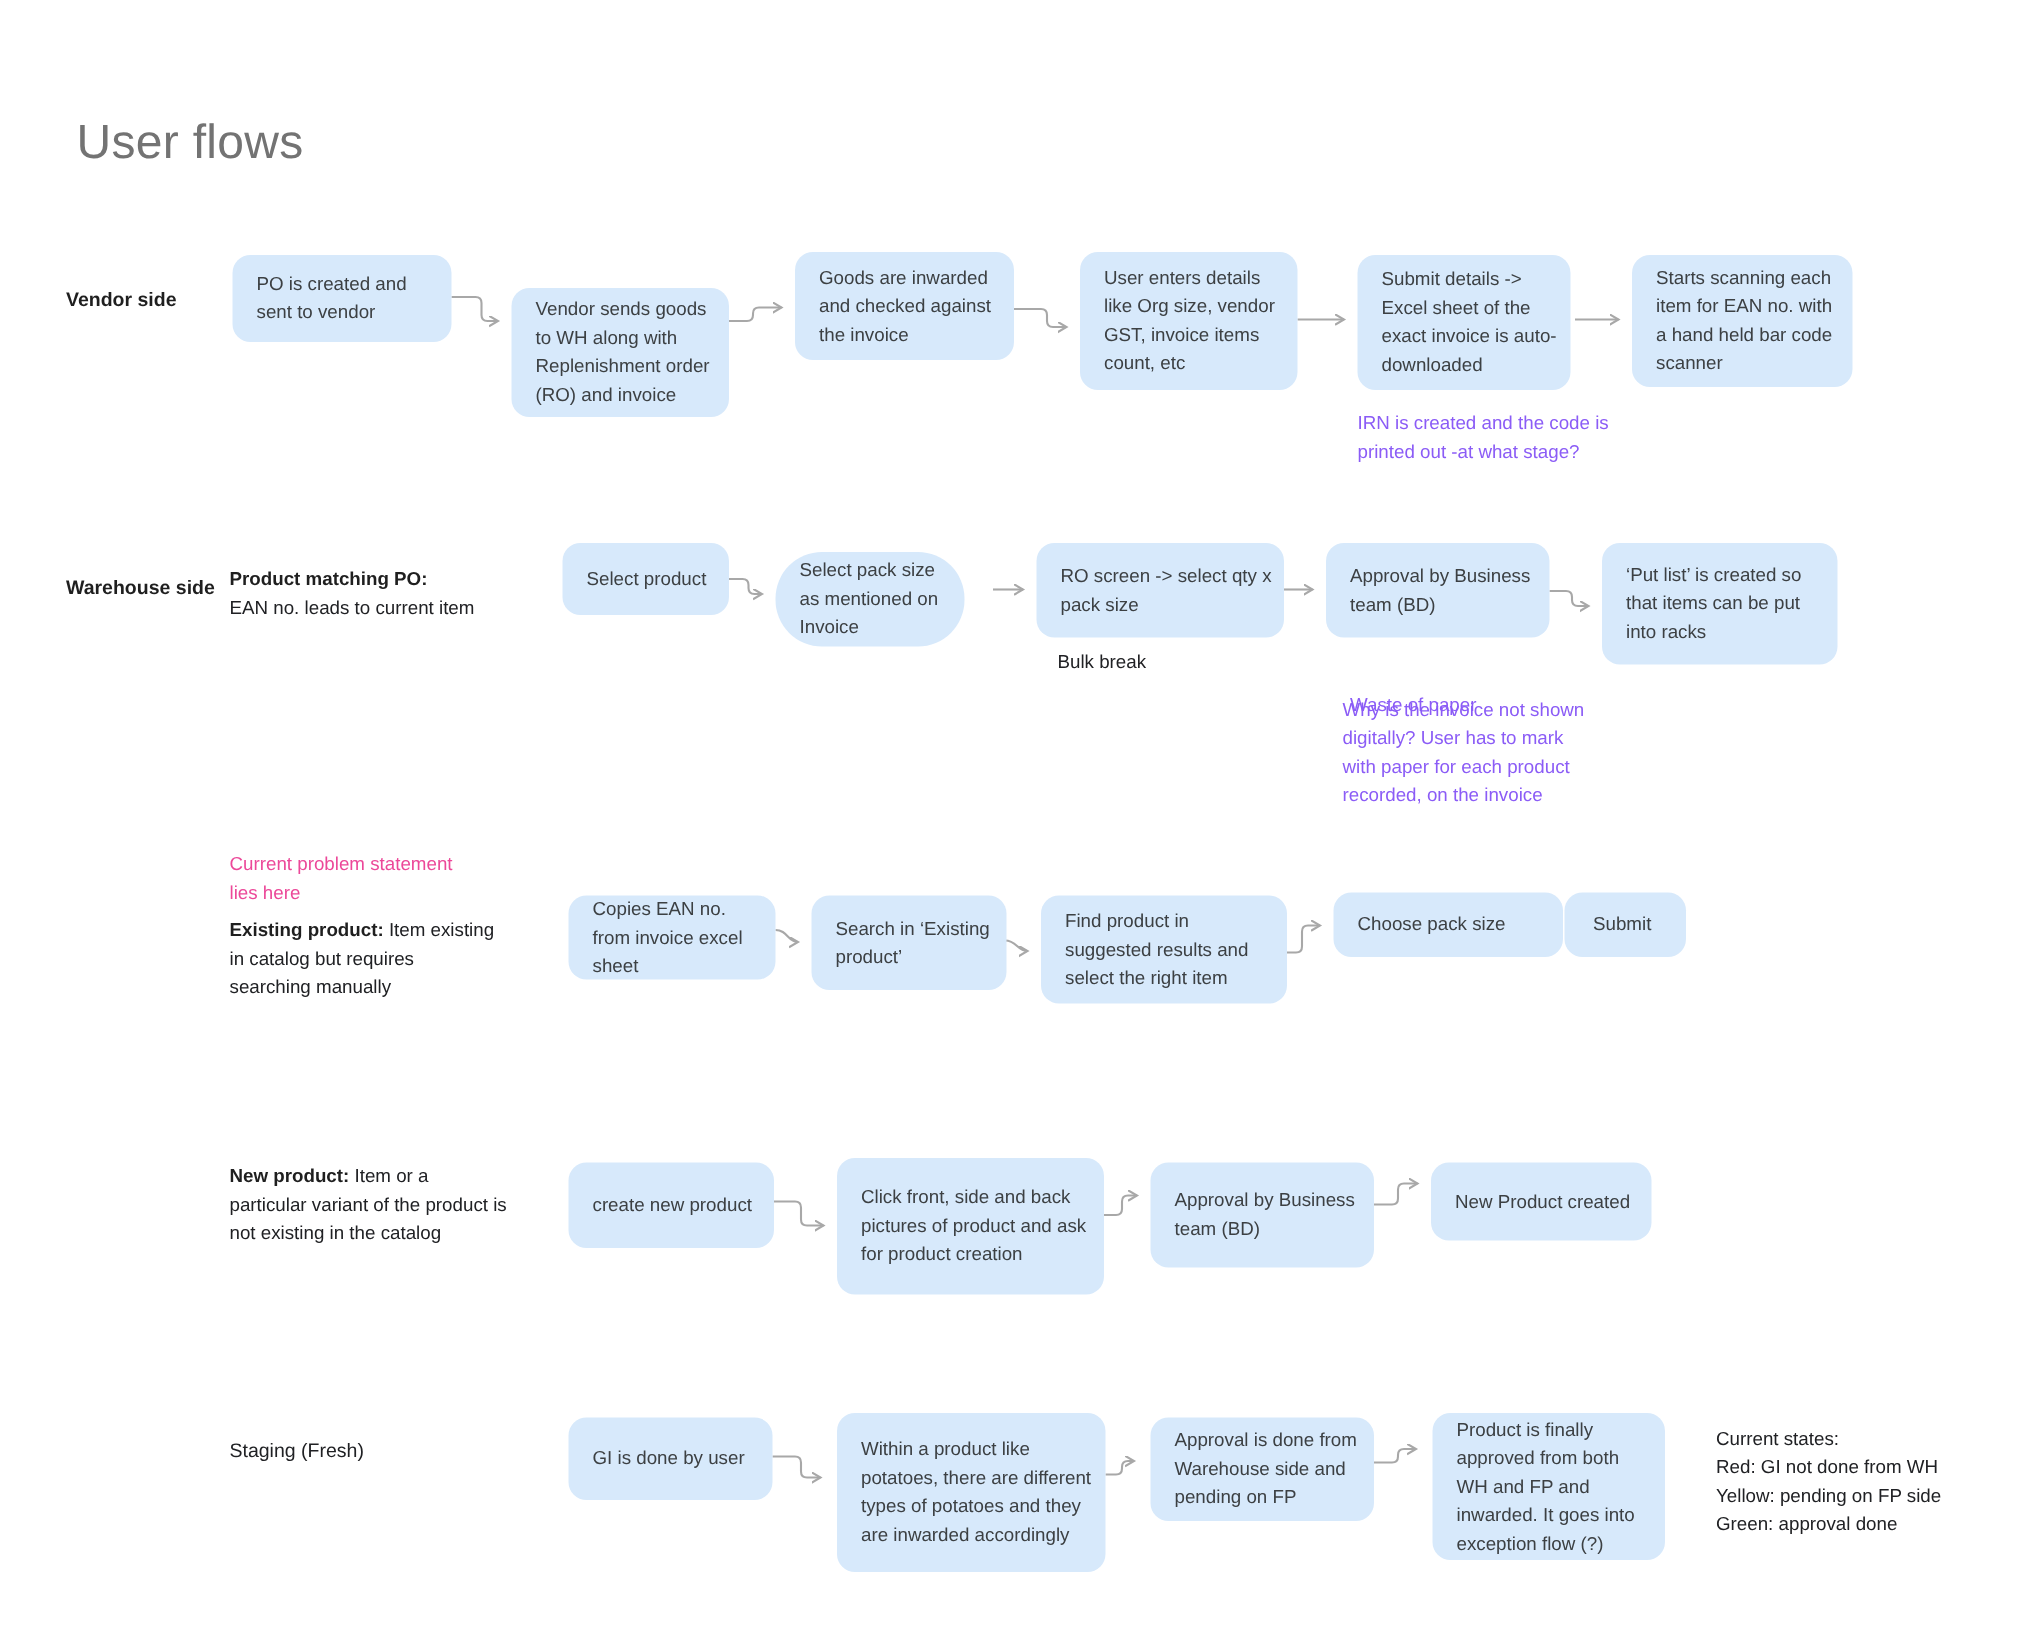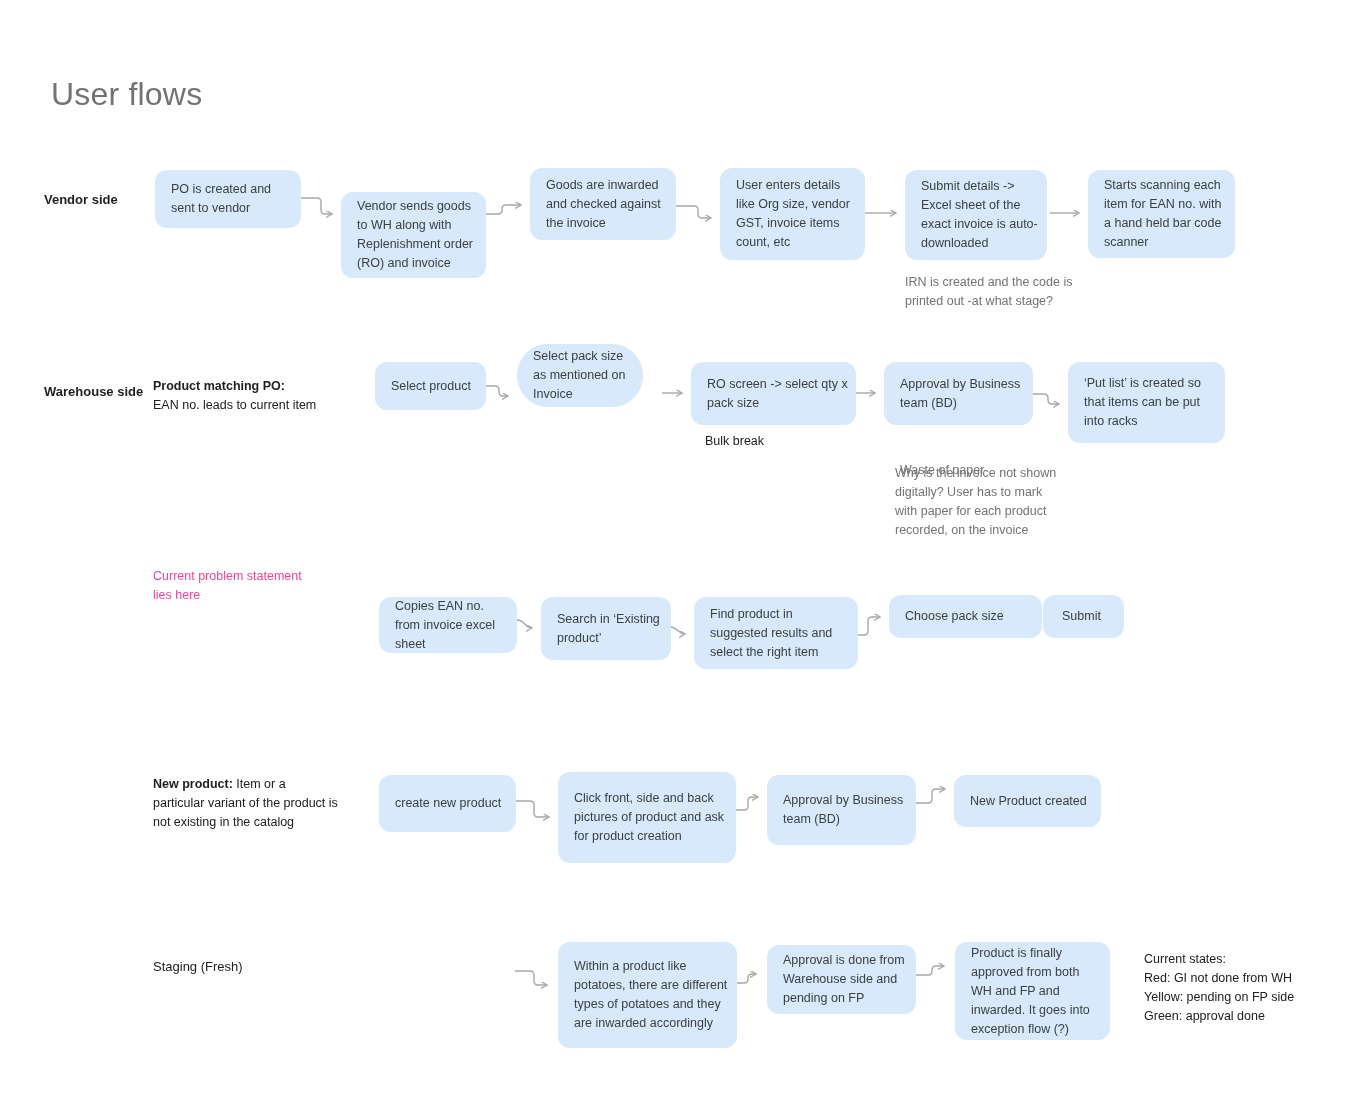--- a/index.html
+++ b/index.html
@@ -45,21 +45,21 @@
     position: absolute;
     font-size: 12.5px;
     line-height: 19px;
     color: #202124;
   }
   .side-note b { font-weight: 700; color: #1f1f1f; }
   .note-pink {
     position: absolute;
     font-size: 12.5px;
     line-height: 19px;
-    color: #737373;
+    color: #8b5cf6;
   }
   .note-purple {
     position: absolute;
     font-size: 12.5px;
     line-height: 19px;
     color: #ec4899;
   }
   .connectors {
     position: absolute;
     left: 0; top: 0;
@@ -123,37 +123,40 @@
   <div class="note-pink" style="left:905px; top:273px; width:180px;">IRN is created and the code is printed out -at what stage?</div>
 
   <div class="row-label" style="left:44px; top:382px;">Warehouse side</div>
   <div class="side-note" style="left:153px; top:377px; width:210px;">
     <b>Product matching PO:</b>
     <div>EAN no. leads to current item</div>
   </div>
   <div class="node" style="left:375px; top:362px; width:111px; height:48px;">
       <span>Select product</span>
     </div>
-  <div class="node" style="left:517px; top:344px; width:126px; height:63px;border-radius:31px;">
+  <div class="node" style="left:517px; top:368px; width:126px; height:63px;border-radius:31px;">
       <span>Select pack size as mentioned on Invoice</span>
     </div>
   <div class="node" style="left:691px; top:362px; width:165px; height:63px;">
       <span>RO screen -&gt; select qty x pack size</span>
     </div>
   <div class="node" style="left:884px; top:362px; width:149px; height:63px;">
       <span>Approval by Business team (BD)</span>
     </div>
   <div class="node" style="left:1068px; top:362px; width:157px; height:81px;">
       <span>‘Put list’ is created so that items can be put into racks</span>
     </div>
   <div class="side-note" style="left:705px; top:432px;">Bulk break</div>
   <div class="note-pink" style="left:900px; top:444px;margin-top:17px;">Waste of paper</div>
   <div class="note-pink" style="left:895px; top:464px; width:172px;">Why is the invoice not shown digitally? User has to mark with paper for each product recorded, on the invoice</div>
 
   <div class="note-purple" style="left:153px; top:567px; width:165px;">Current problem statement lies here</div>
+  <div class="side-note" style="left:153px; top:611px; width:180px;">
+    <b>Existing product:</b><span> Item existing in catalog but requires searching manually</span>
+  </div>
   <div class="node" style="left:379px; top:597px; width:138px; height:56px;">
       <span>Copies EAN no. from invoice excel sheet</span>
     </div>
   <div class="node" style="left:541px; top:597px; width:130px; height:63px;">
       <span>Search in ‘Existing product’</span>
     </div>
   <div class="node" style="left:694px; top:597px; width:164px; height:72px;">
       <span>Find product in suggested results and select the right item</span>
     </div>
   <div class="node" style="left:889px; top:595px; width:153px; height:43px;">
@@ -173,20 +176,23 @@
       <span>Click front, side and back pictures of product and ask for product creation</span>
     </div>
   <div class="node" style="left:767px; top:775px; width:149px; height:70px;">
       <span>Approval by Business team (BD)</span>
     </div>
   <div class="node" style="left:954px; top:775px; width:147px; height:52px;">
       <span>New Product created</span>
     </div>
 
   <div class="row-label regular" style="left:153px; top:957px;">Staging (Fresh)</div>
+  <div class="node" style="left:379px; top:945px; width:136px; height:55px;">
+      <span>GI is done by user</span>
+    </div>
   <div class="node" style="left:558px; top:942px; width:179px; height:106px;">
       <span>Within a product like potatoes, there are different types of potatoes and they are inwarded accordingly</span>
     </div>
   <div class="node" style="left:767px; top:945px; width:149px; height:69px;">
       <span>Approval is done from Warehouse side and pending on FP</span>
     </div>
   <div class="node" style="left:955px; top:942px; width:155px; height:98px;">
       <span>Product is finally approved from both WH and FP and inwarded. It goes into exception flow (?)</span>
     </div>
   <div class="side-note" style="left:1144px; top:950px; width:190px;">

